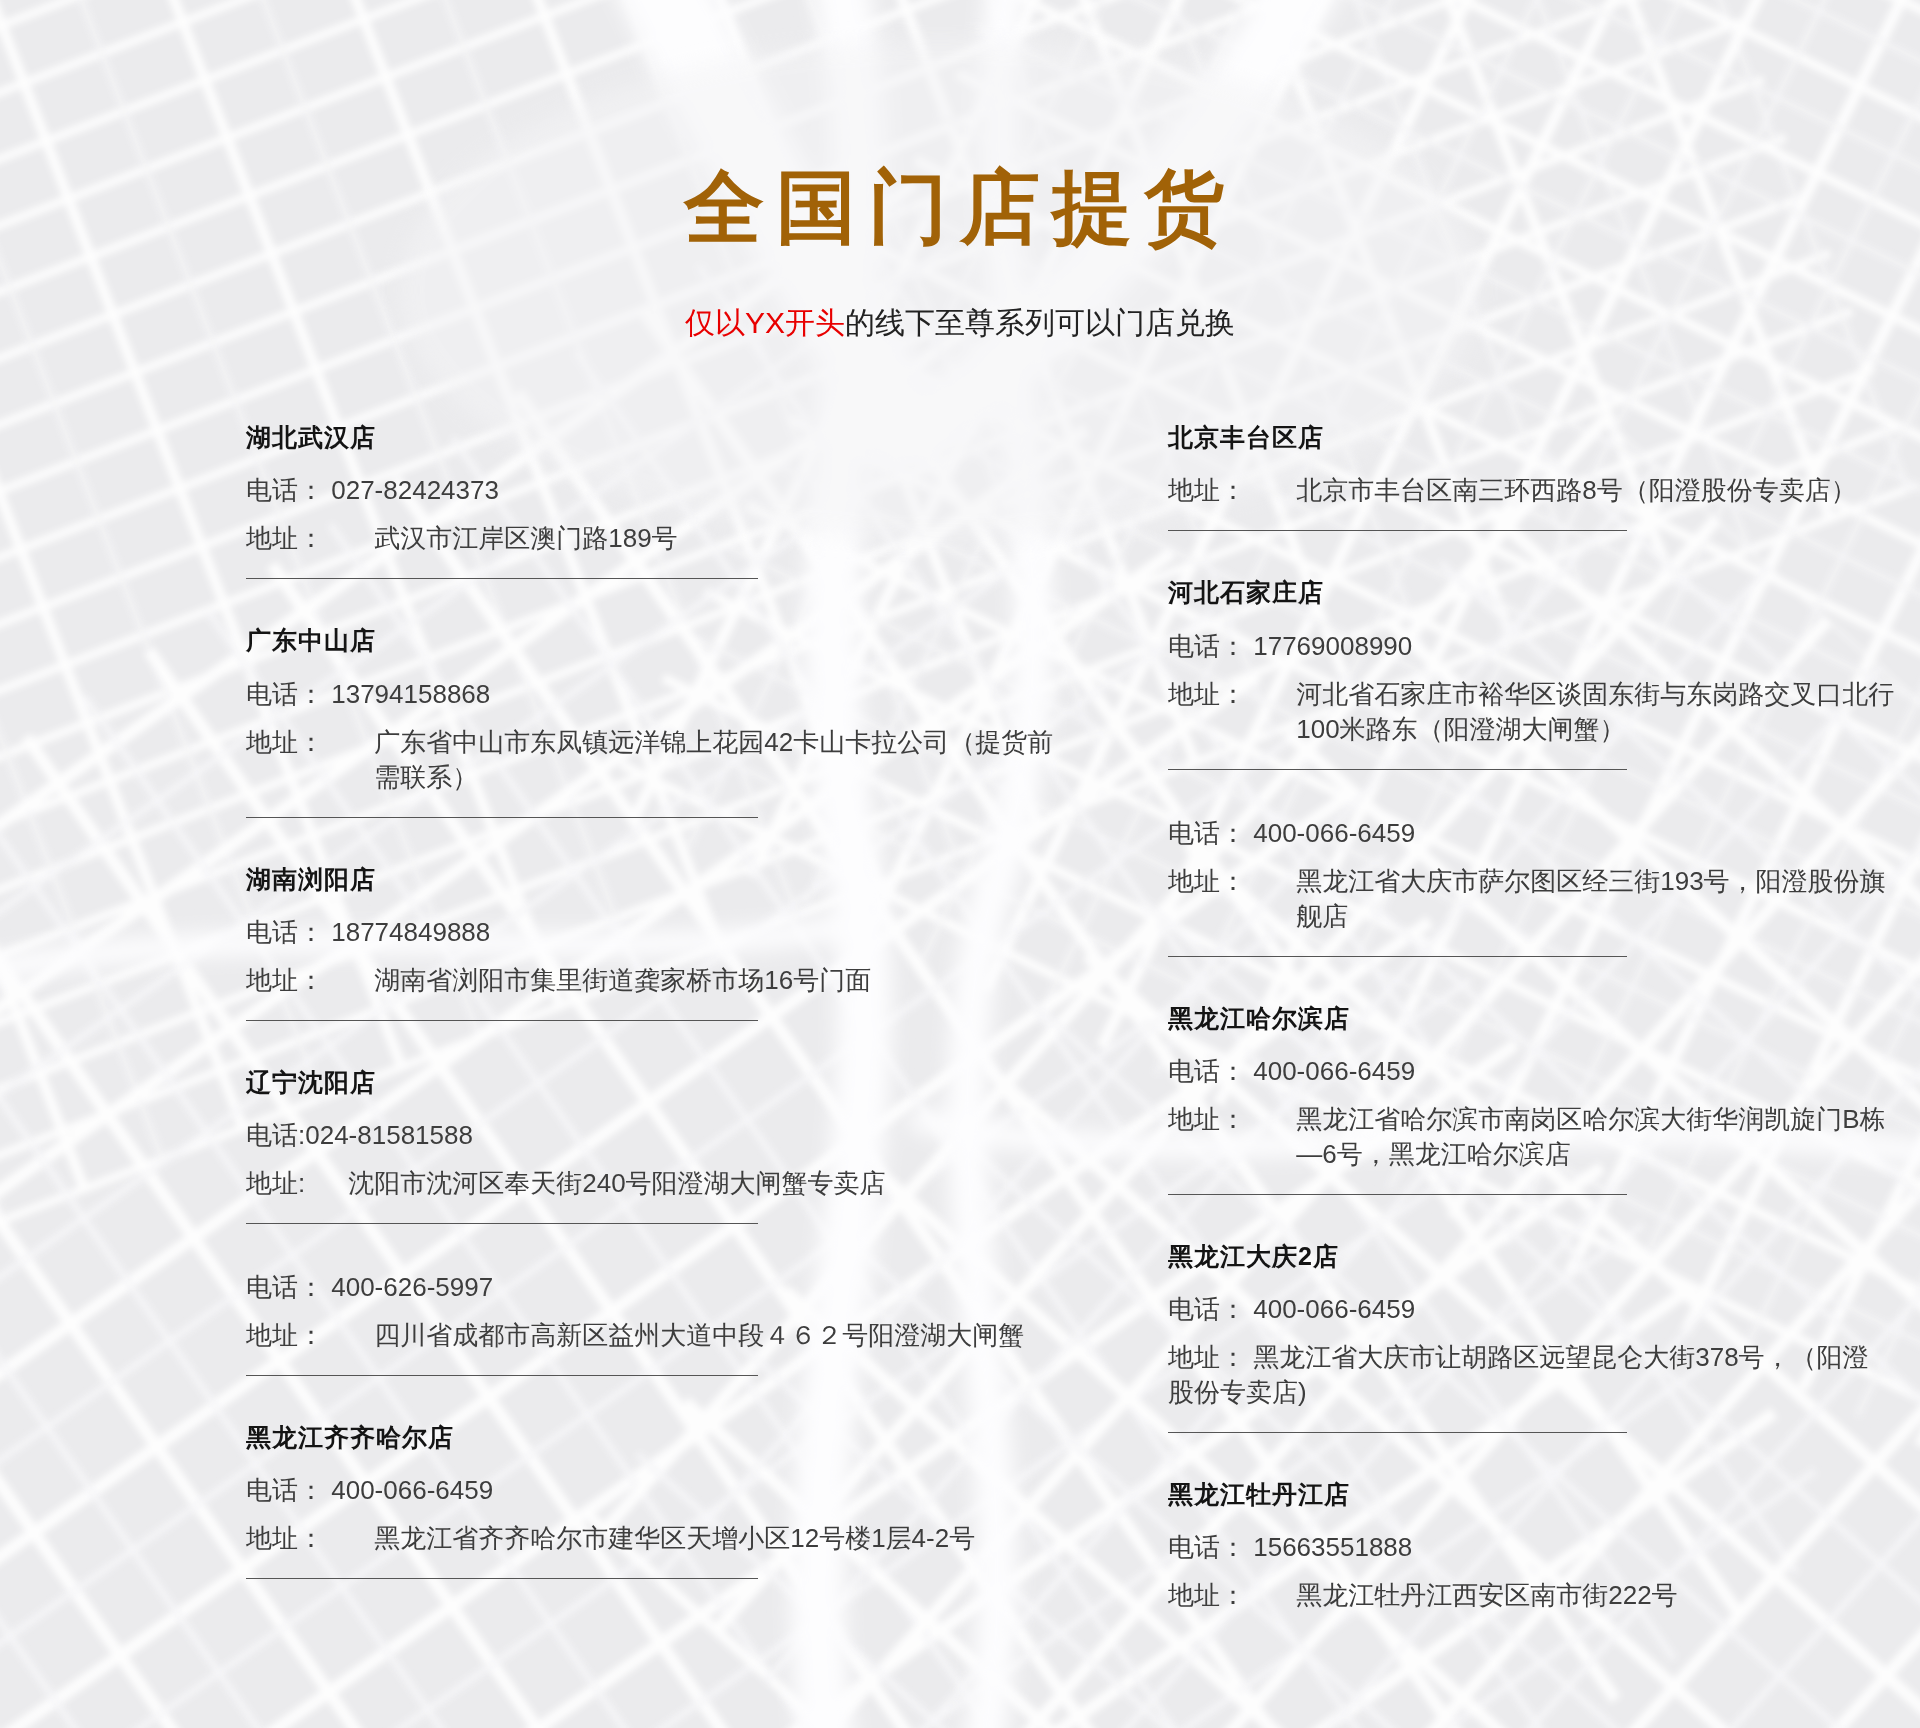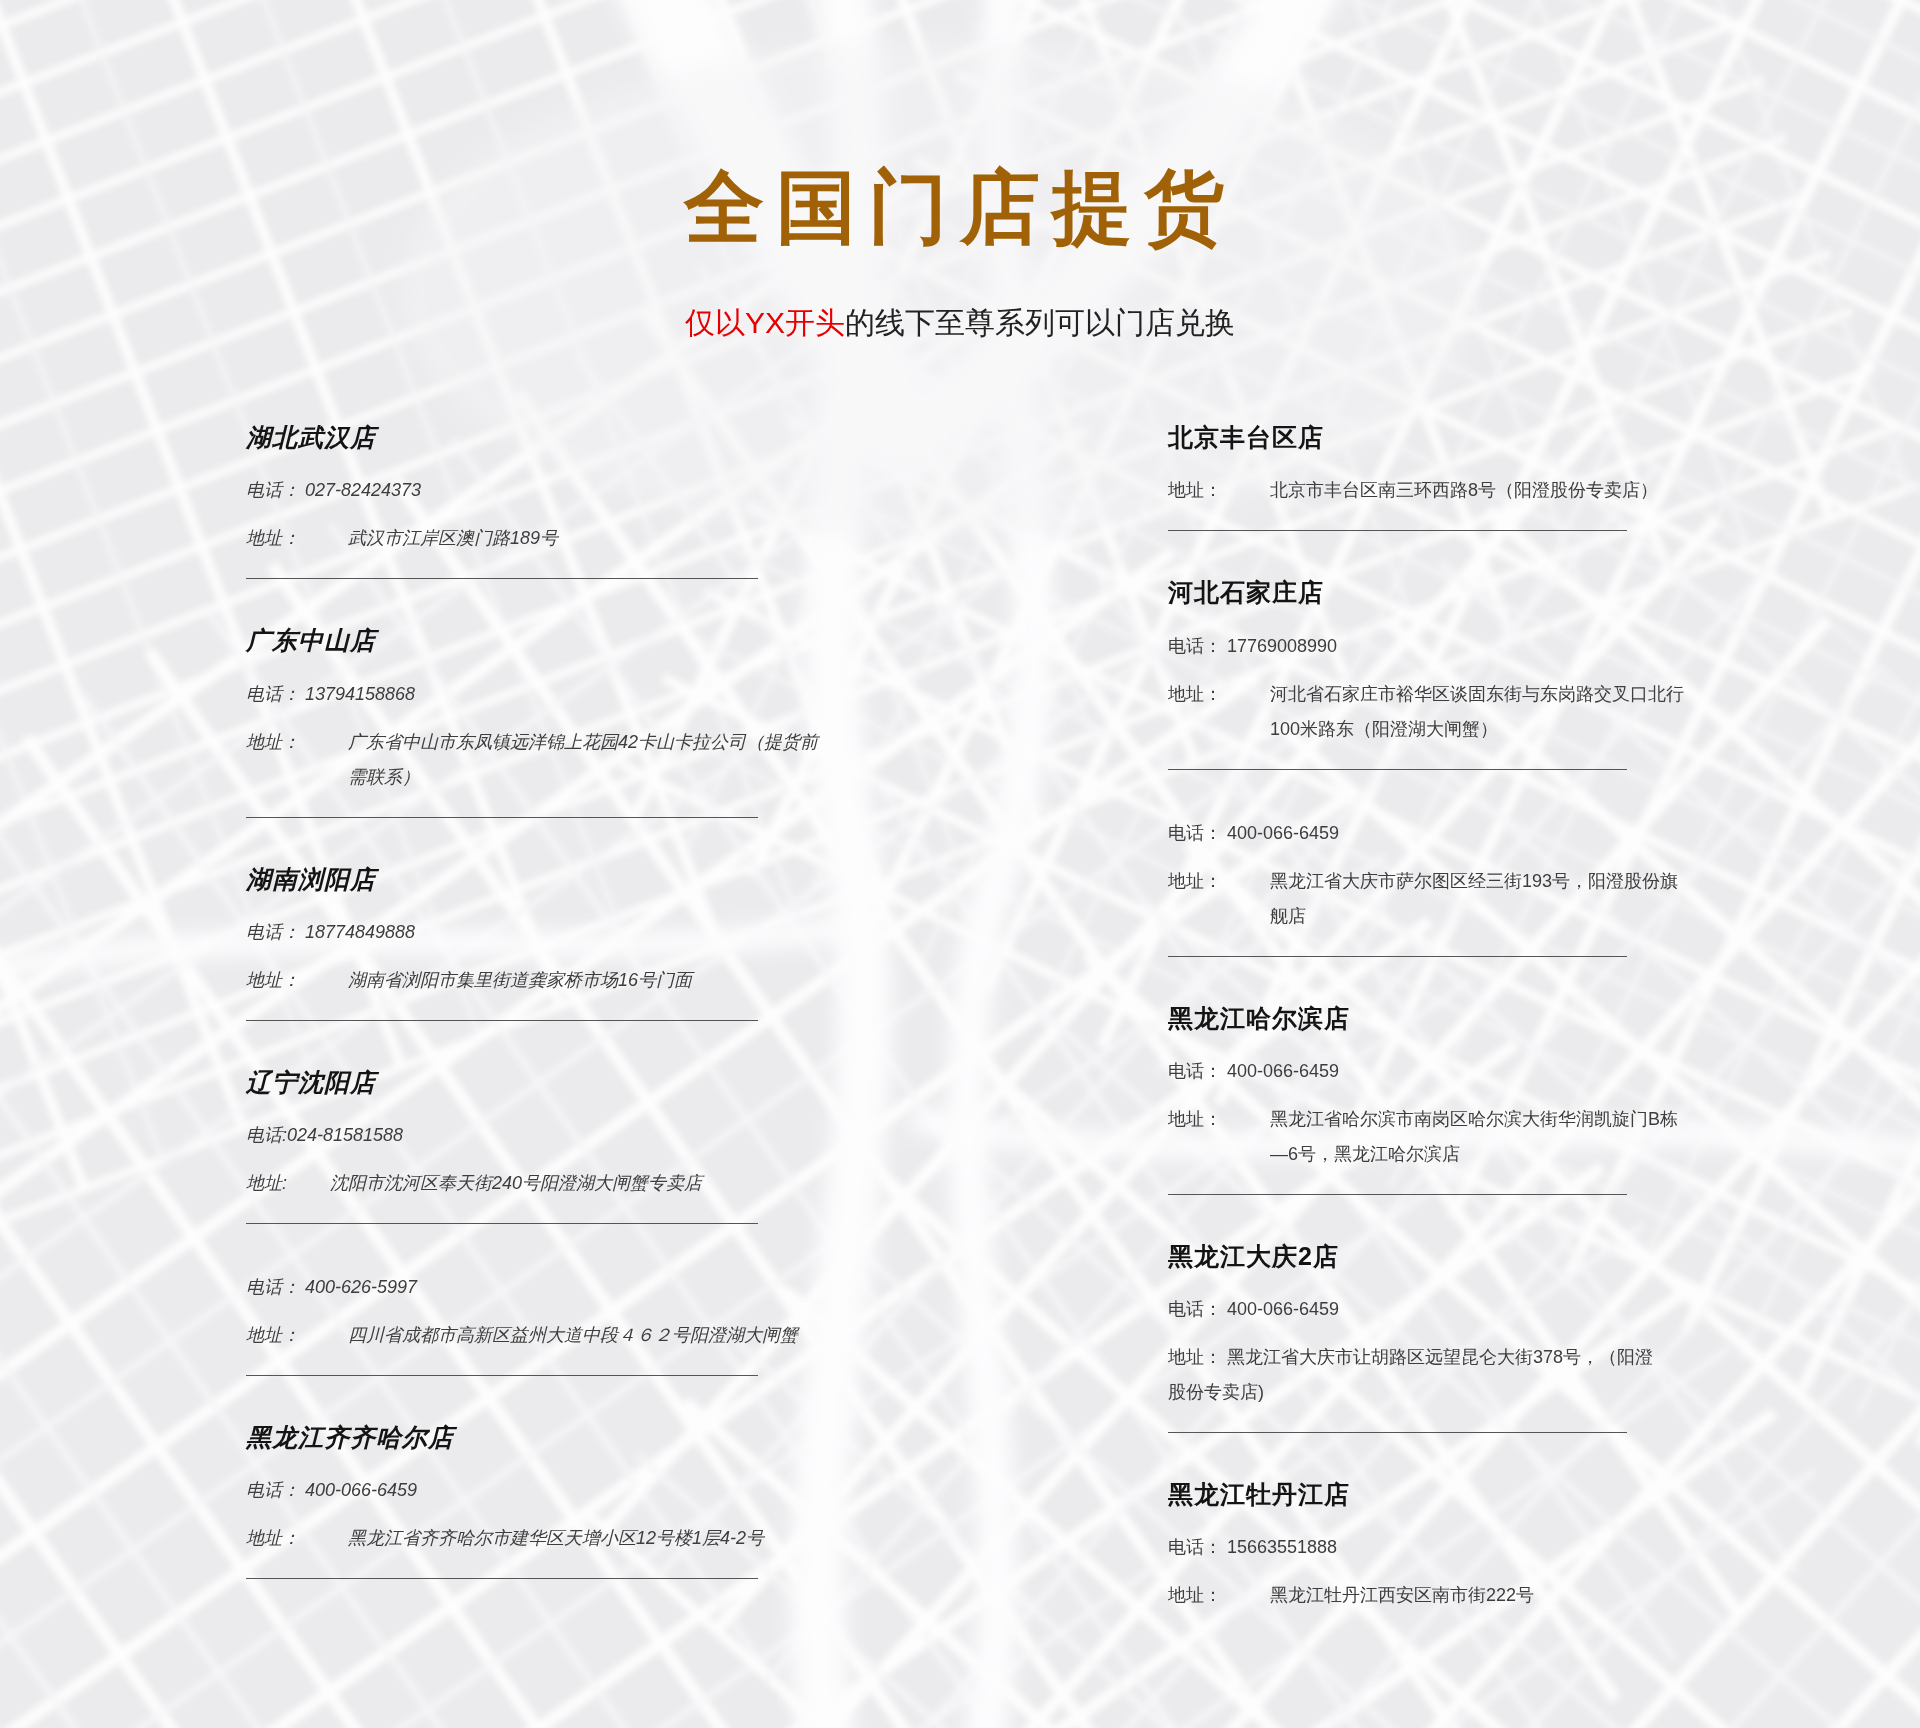--- a/index.html
+++ b/index.html
@@ -15,28 +15,28 @@
     font-size:80px;line-height:1.15;font-weight:600;letter-spacing:12px;
     color:#a16207;
   }
   .subtitle{
     margin:48px 0 16px;text-align:center;
     font-size:30px;line-height:1.4;font-weight:400;color:#222;
   }
   .subtitle .red{color:#e80000;}
   .cols{display:flex;align-items:flex-start;margin-top:78px;}
   .col{box-sizing:border-box;}
-  .col-left{margin-left:246px;width:512px;font-style:italic;}
+  .col-left{margin-left:246px;width:512px;}
   .col-right{margin-left:410px;width:466px;}
   .store{margin-bottom:46px;}
   .store-name{
     margin:0 0 20px;font-size:25px;line-height:1.25;font-weight:700;color:#141414;
     letter-spacing:1px;
   }
-  .line{font-size:18px;color:#3d3d3d;}
+  .line{font-size:26px;color:#3d3d3d;}
   .lbl{white-space:pre;}
   .phone{margin:0 0 13px;line-height:35px;white-space:pre;}
   .addr{line-height:35px;gap:43px;}
   .addr.hang{display:flex;align-items:flex-start;}
   .addr.hang .lbl{flex:0 0 auto;}
   .addr-line{white-space:pre;}
   .divider{border-bottom:1px solid #555;margin-top:22px;width:100%;}
   .col-right .divider{width:459px;}
 </style>
 </head>

